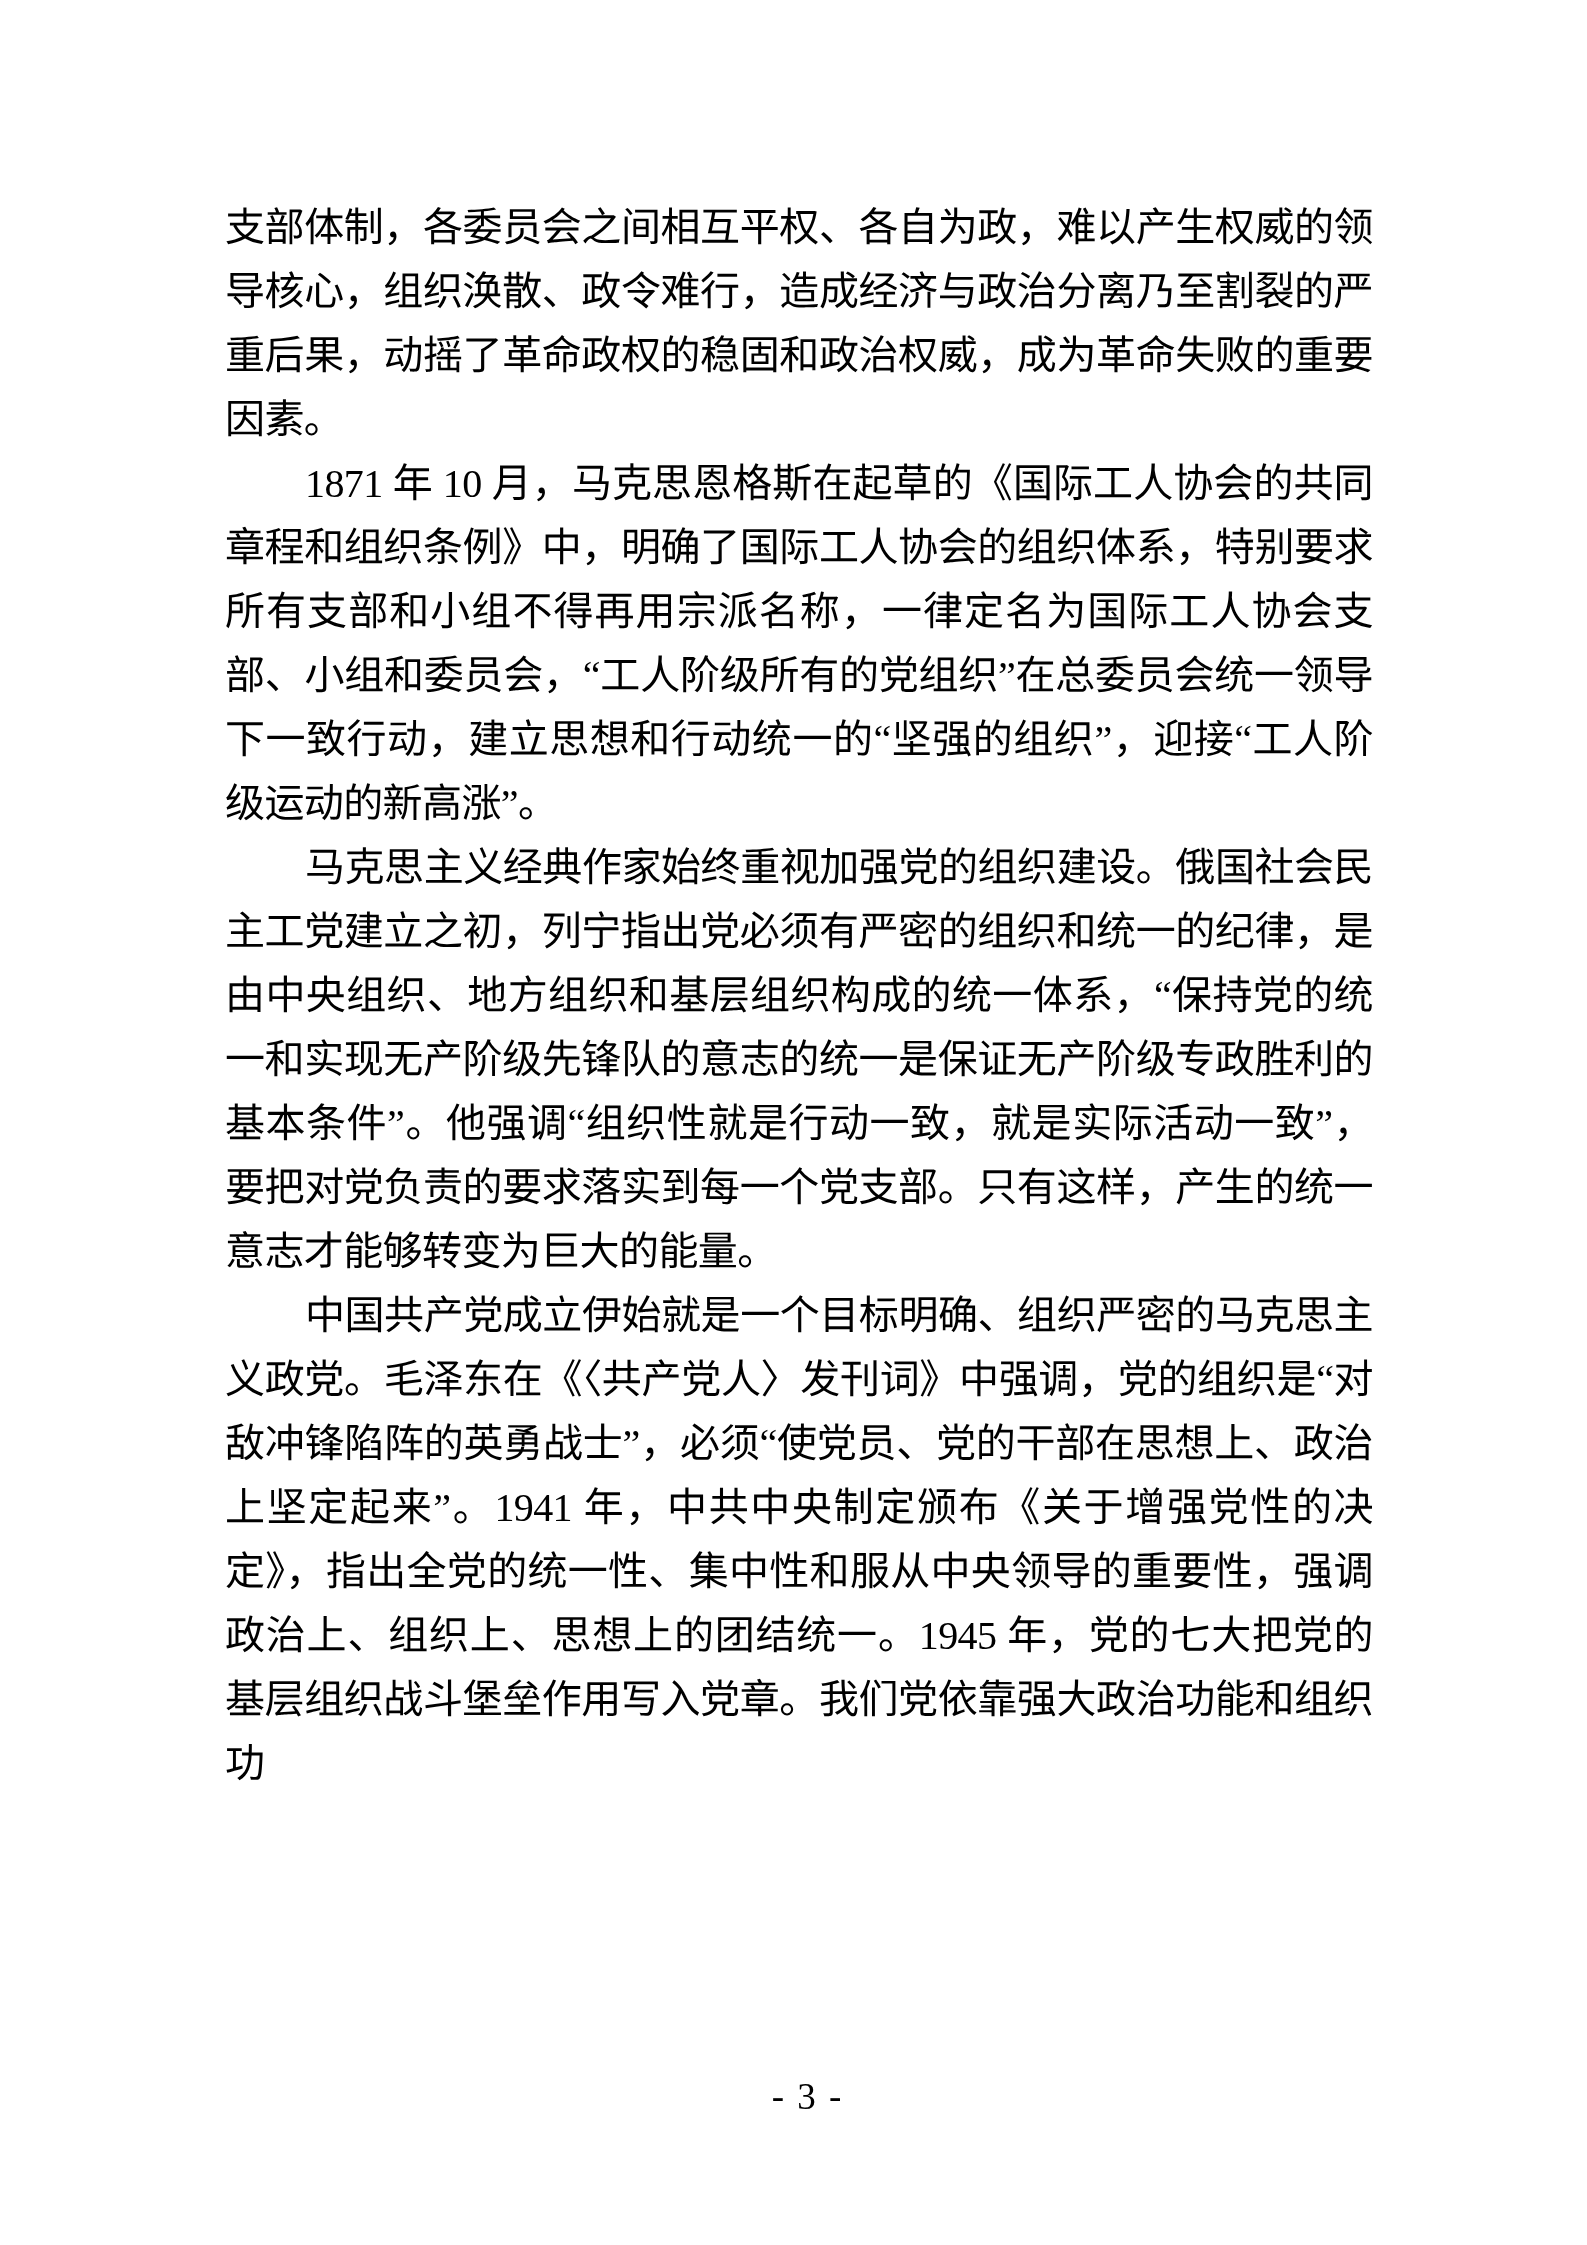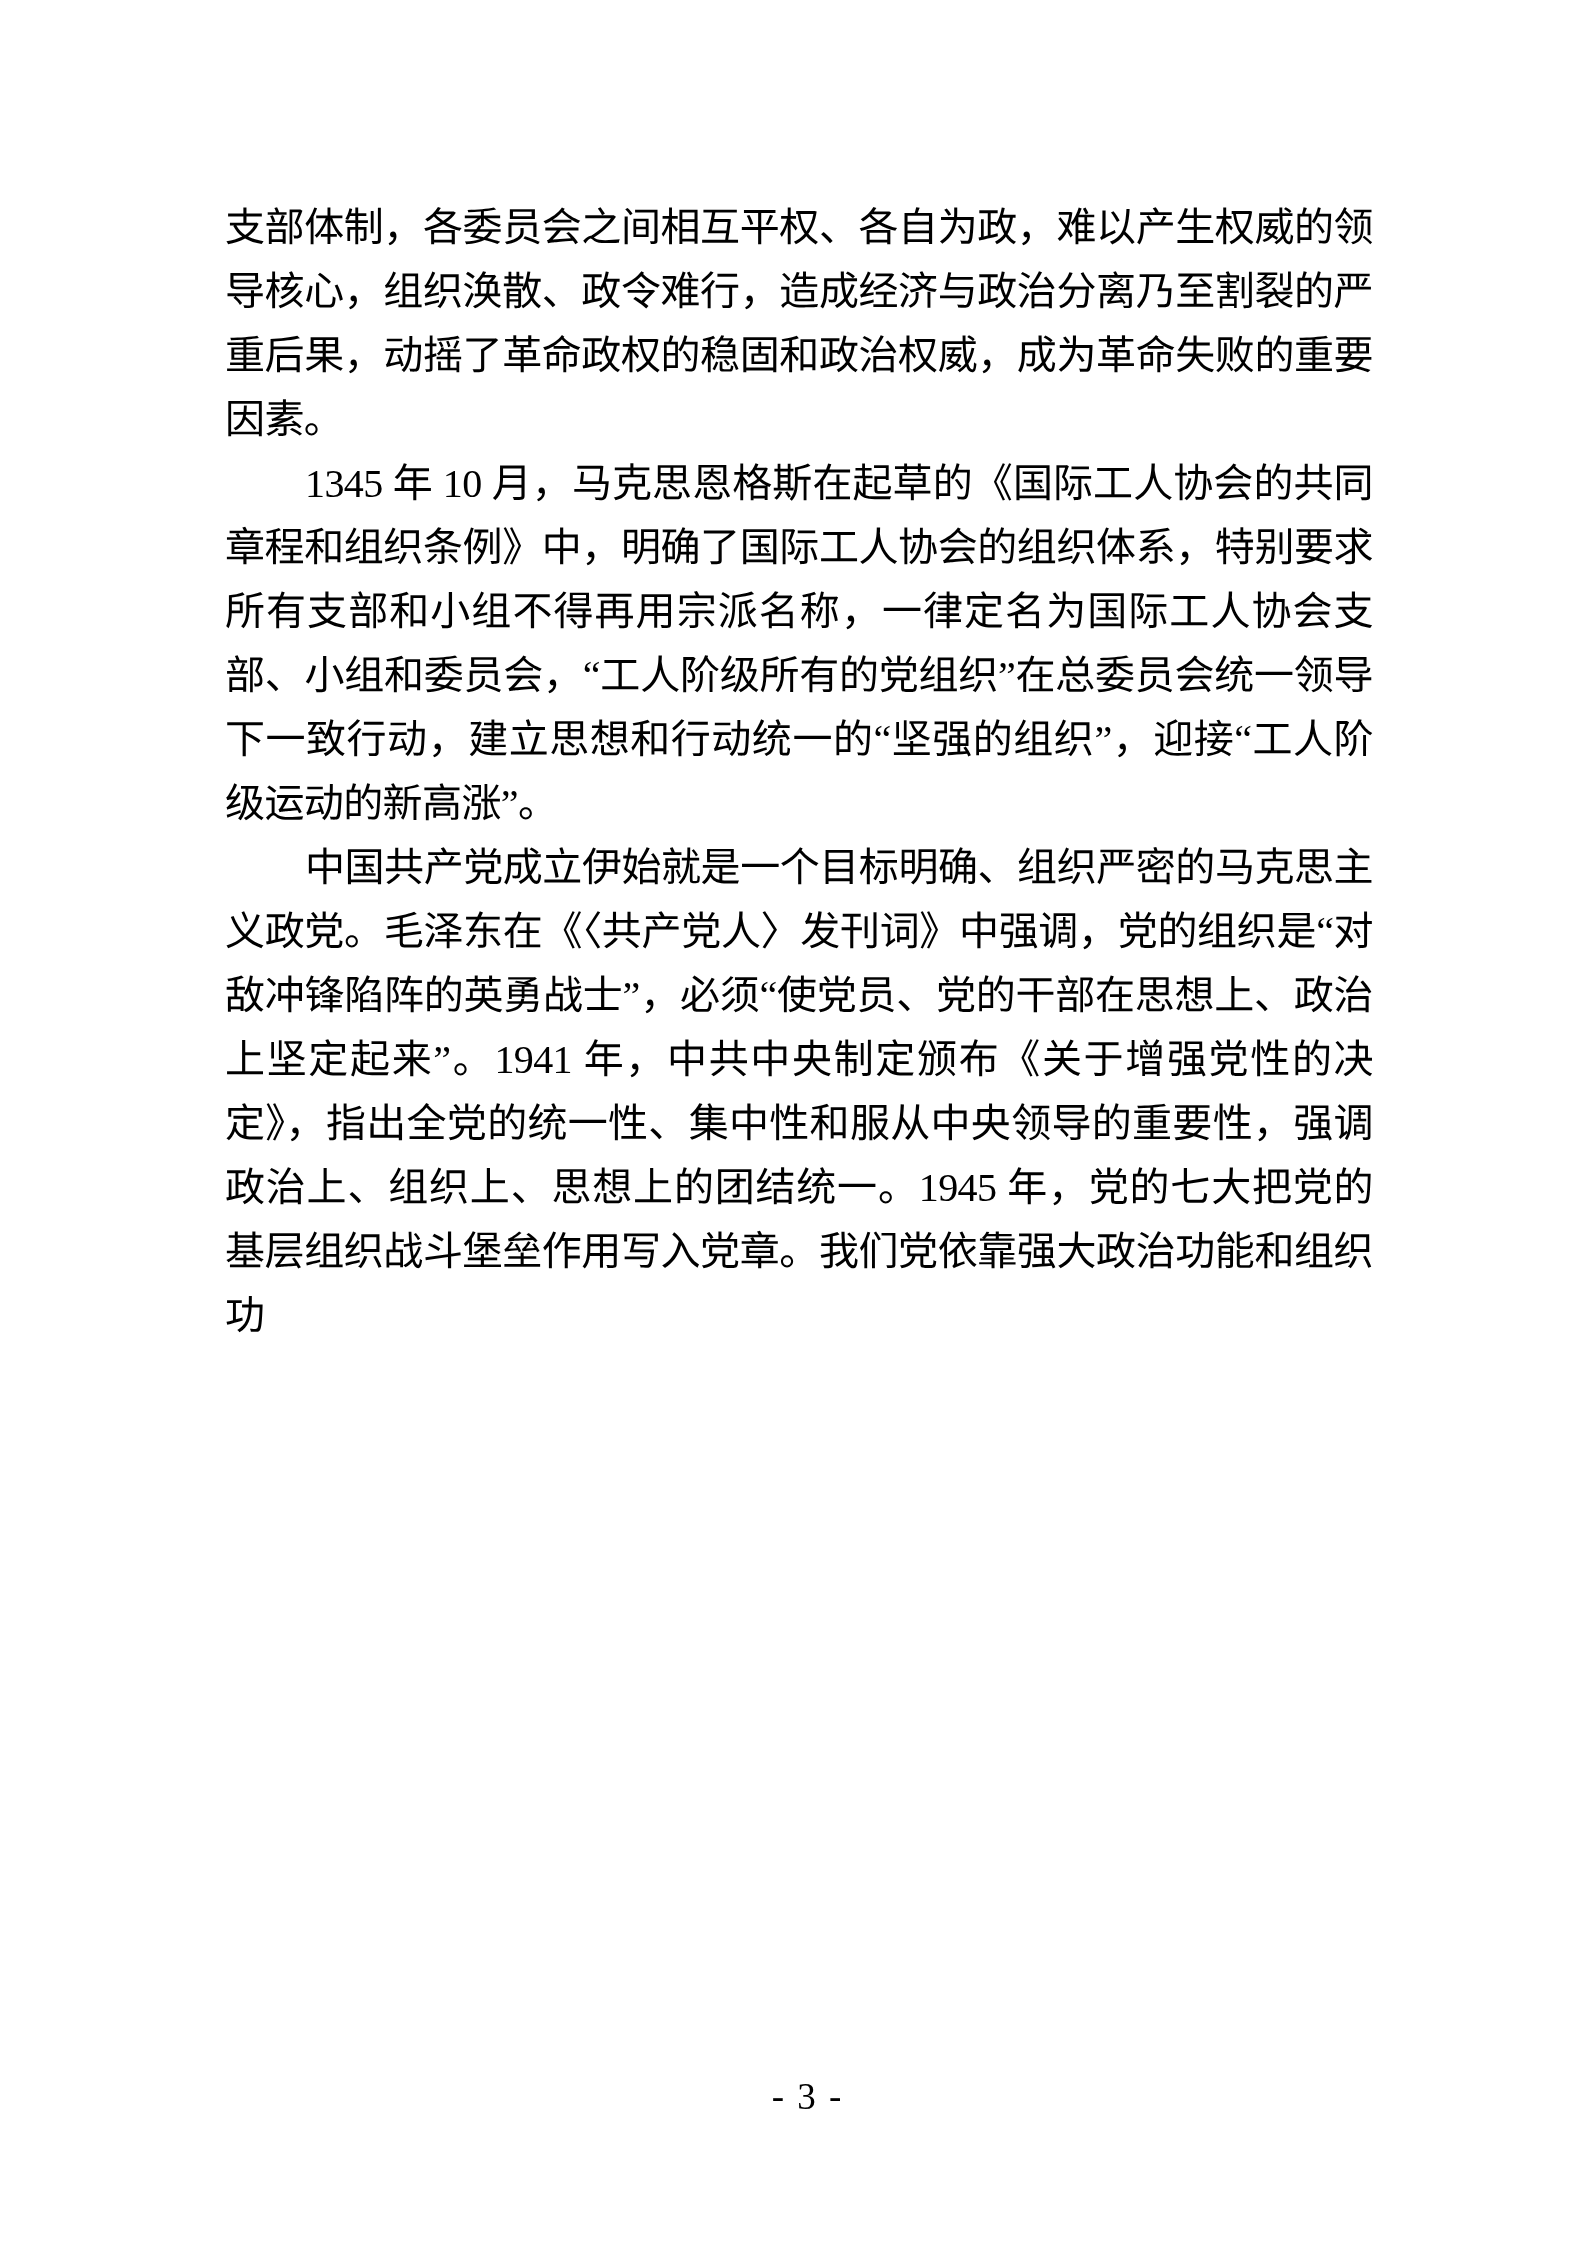--- a/index.html
+++ b/index.html
@@ -45,19 +45,20 @@
     line-height: 42px;
     letter-spacing: 2px;
   }
 </style>
 </head>
 <body>
 
 <div class="page">
   <div class="content">
     <p>支部体制，各委员会之间相互平权、各自为政，难以产生权威的领导核心，组织涣散、政令难行，造成经济与政治分离乃至割裂的严重后果，动摇了革命政权的稳固和政治权威，成为革命失败的重要因素。</p>
-    <p class="indent">1345 年 10 月，马克思恩格斯在起草的《国际工人协会的共同章程和组织条例》中，明确了国际工人协会的组织体系，特别要求所有支部和小组不得再用宗派名称，一律定名为国际工人协会支部、小组和委员会，“工人阶级所有的党组织”在总委员会统一领导下一致行动，建立思想和行动统一的“坚强的组织”，迎接“工人阶级运动的新高涨”。</p>
+    <p class="indent">1871 年 10 月，马克思恩格斯在起草的《国际工人协会的共同章程和组织条例》中，明确了国际工人协会的组织体系，特别要求所有支部和小组不得再用宗派名称，一律定名为国际工人协会支部、小组和委员会，“工人阶级所有的党组织”在总委员会统一领导下一致行动，建立思想和行动统一的“坚强的组织”，迎接“工人阶级运动的新高涨”。</p>
+    <p class="indent">马克思主义经典作家始终重视加强党的组织建设。俄国社会民主工党建立之初，列宁指出党必须有严密的组织和统一的纪律，是由中央组织、地方组织和基层组织构成的统一体系，“保持党的统一和实现无产阶级先锋队的意志的统一是保证无产阶级专政胜利的基本条件”。他强调“组织性就是行动一致，就是实际活动一致”，要把对党负责的要求落实到每一个党支部。只有这样，产生的统一意志才能够转变为巨大的能量。</p>
     <p class="indent">中国共产党成立伊始就是一个目标明确、组织严密的马克思主义政党。毛泽东在《〈共产党人〉发刊词》中强调，党的组织是“对敌冲锋陷阵的英勇战士”，必须“使党员、党的干部在思想上、政治上坚定起来”。1941 年，中共中央制定颁布《关于增强党性的决定》，指出全党的统一性、集中性和服从中央领导的重要性，强调政治上、组织上、思想上的团结统一。1945 年，党的七大把党的基层组织战斗堡垒作用写入党章。我们党依靠强大政治功能和组织功</p>
   </div>
   <div class="footer">
     <span>- 3 -</span>
   </div>
 </div>
 
 </body></html>

